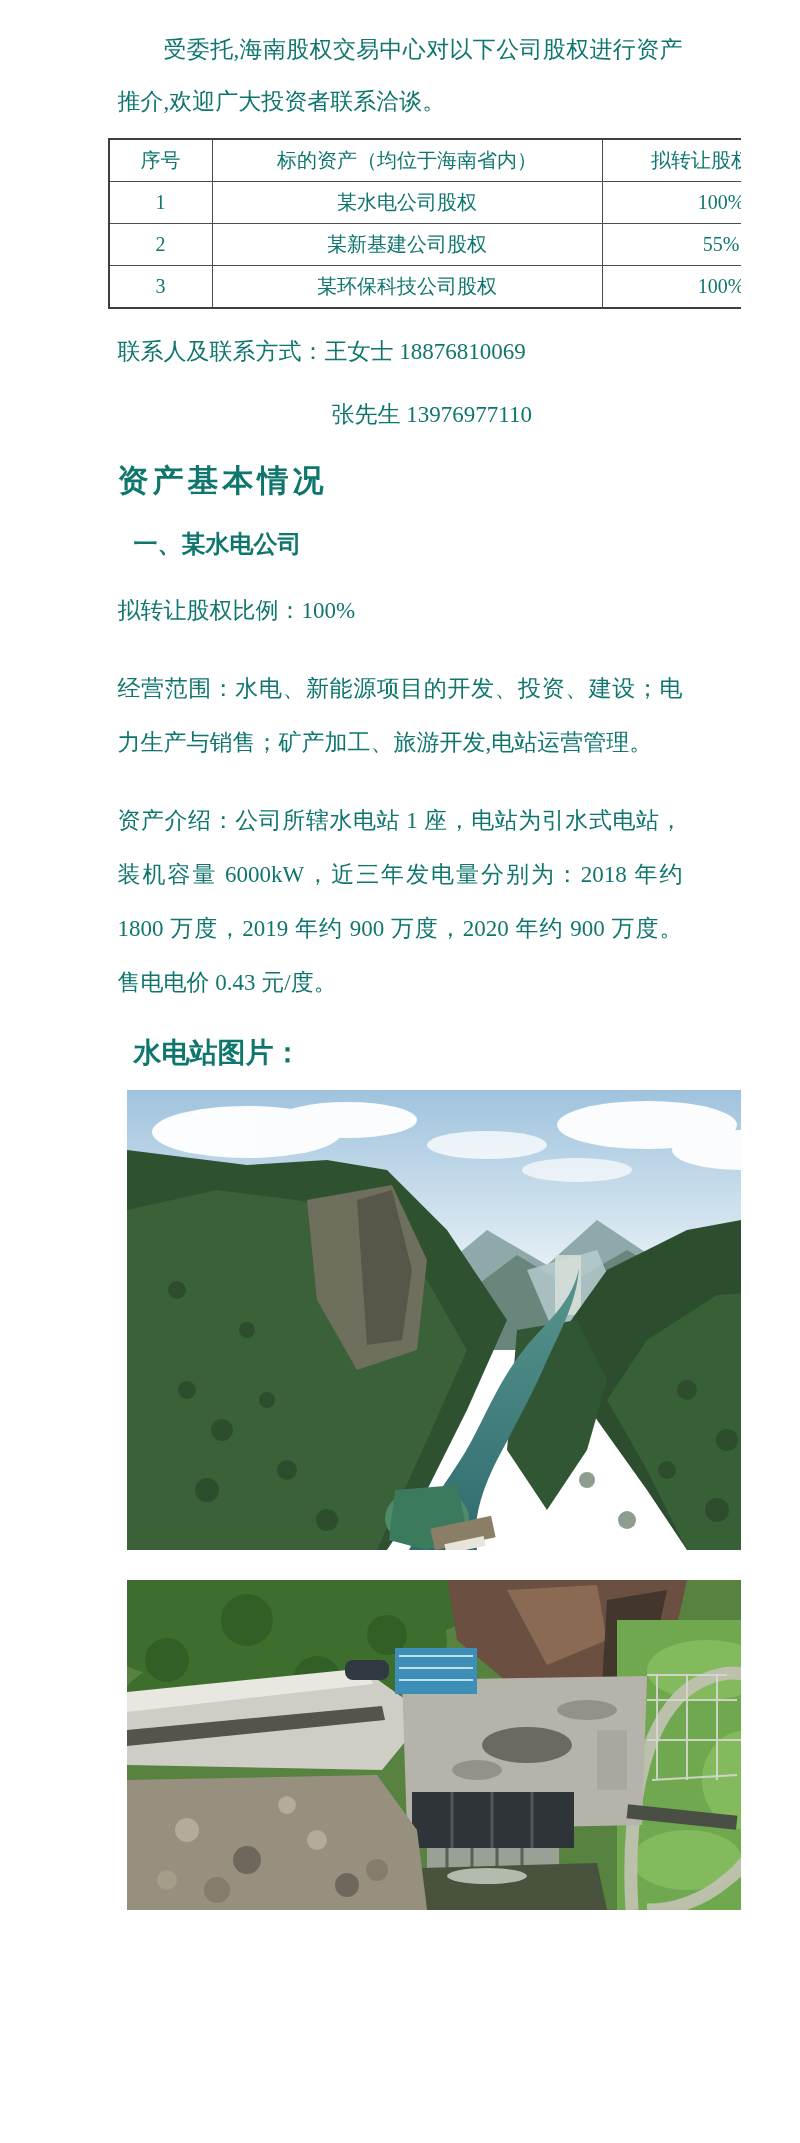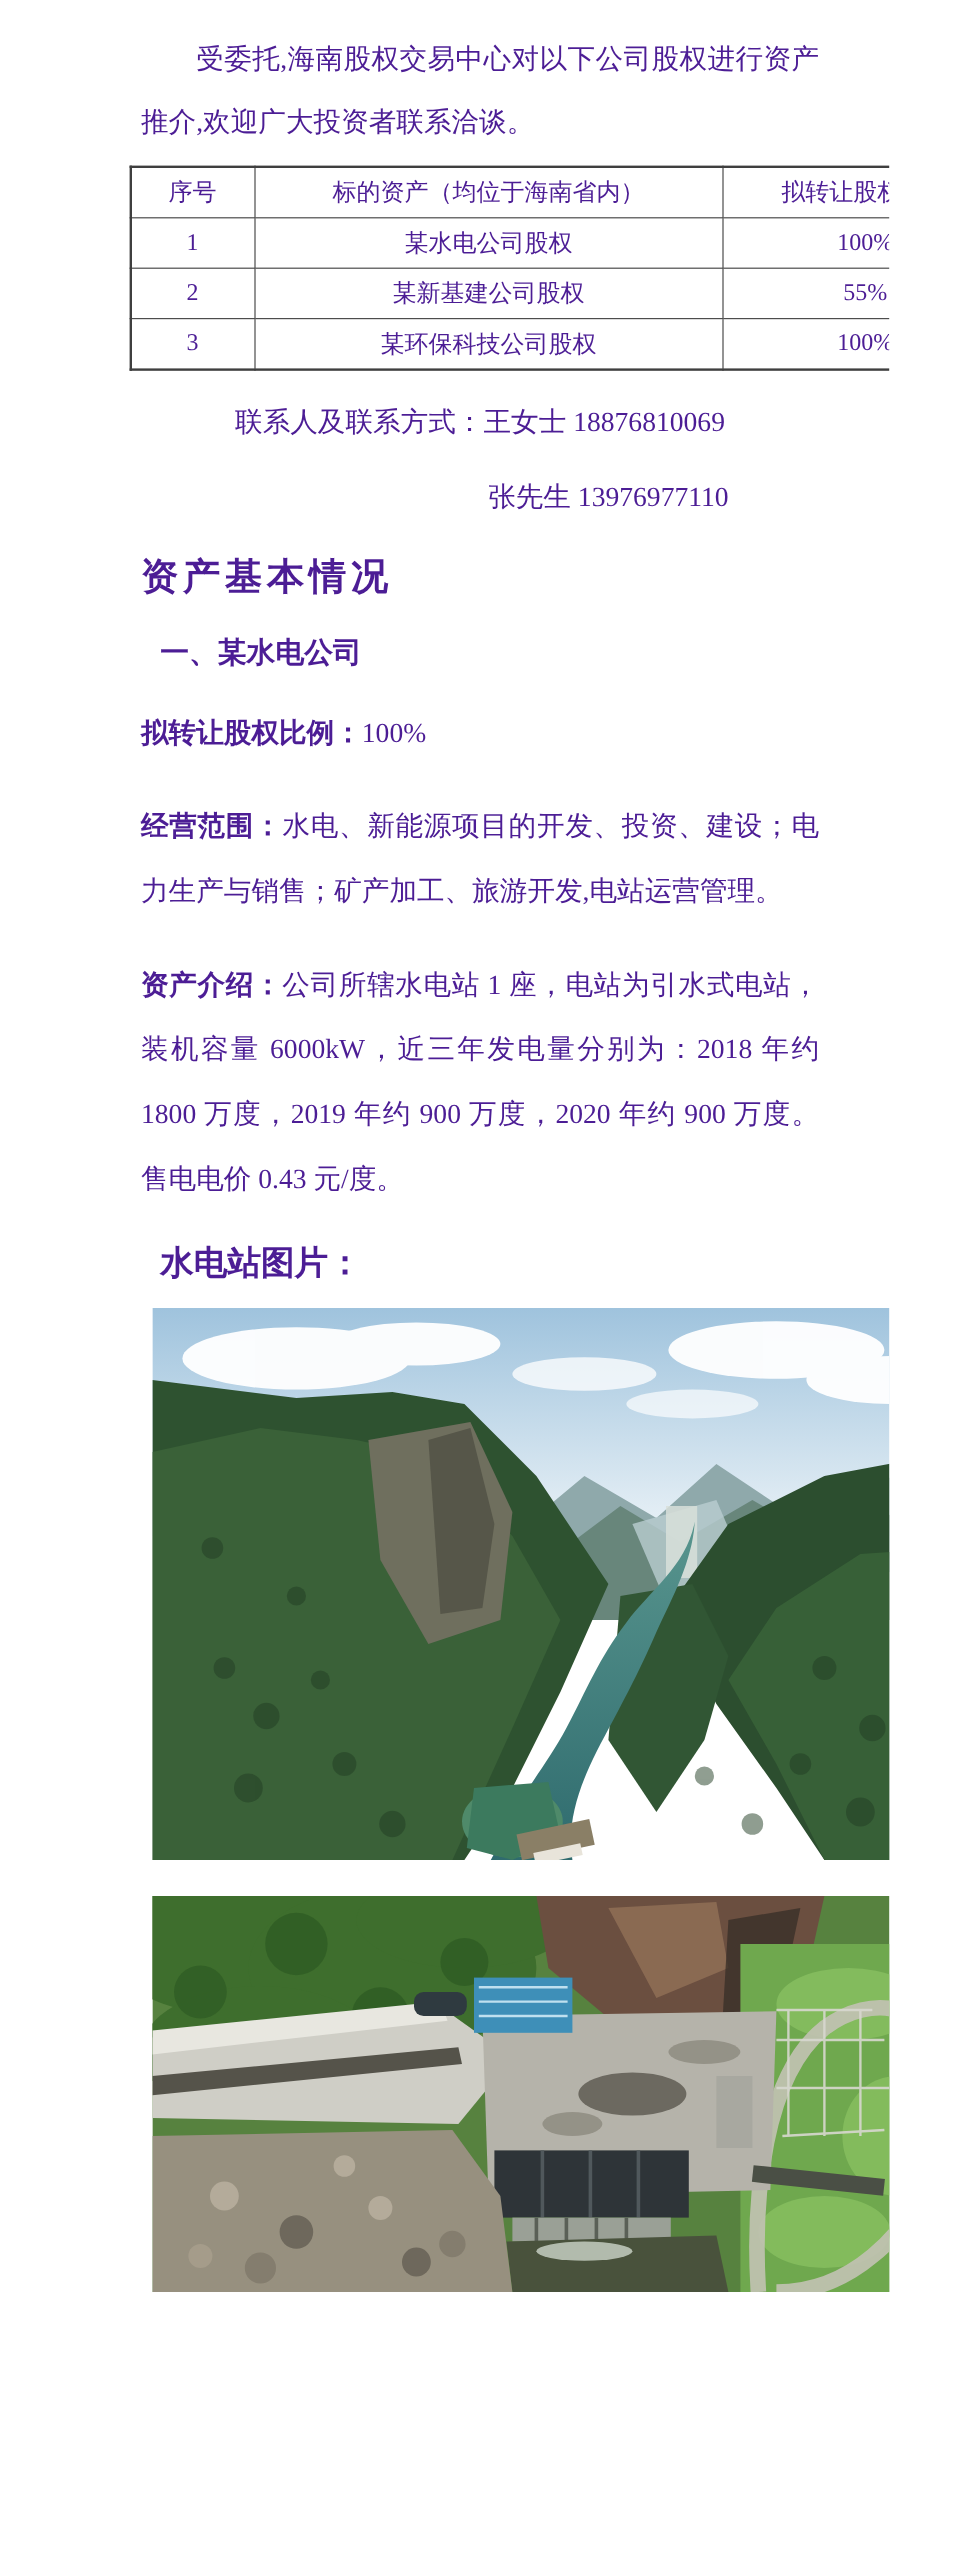--- a/index.html
+++ b/index.html
@@ -1,45 +1,45 @@
 <!DOCTYPE html>
 <html><head>
 <meta charset="utf-8">
 <style>
   html,body{margin:0;padding:0;background:#ffffff;}
   .page{
     width:681px;height:2143px;overflow:hidden;background:#fff;
     font-family:"Liberation Serif","DejaVu Serif",serif;
-    color:#4c1d95;position:relative;margin:0 auto;
+    color:#0f766e;position:relative;margin:0 auto;
   }
   .content{padding:24px 58px 0 58px;}
   .intro{font-size:23px;line-height:52px;text-indent:2em;text-align:justify;margin:0;}
   table.assets{
     width:704px;margin:10px 0 0 -10px;border-collapse:collapse;
     font-size:20px;table-layout:fixed;border:2px solid #3f3f3f;
   }
   table.assets th,table.assets td{
     border:1px solid #4d4d4d;text-align:center;vertical-align:middle;
     height:41px;padding:0 4px;font-weight:normal;
   }
   .col-no{width:94px;}
   .col-asset{width:381px;}
   .col-ratio{width:229px;}
-  .contact{margin-top:22px;font-size:23px;line-height:42px;text-align:center;}
+  .contact{margin-top:22px;font-size:23px;line-height:42px;}
   .contact-l2{padding-left:214px;margin-top:21px;}
   .doc-title{
     margin:24px 0 0 0;font-size:31px;font-weight:bold;
     letter-spacing:4px;
   }
   .section-heading{
     margin:26px 0 0 16px;font-size:24px;font-weight:bold;
     font-family:"Liberation Sans","DejaVu Sans",sans-serif;
   }
   .para{margin:24px 0 0 0;font-size:23px;line-height:54px;text-align:justify;}
-  .para .lbl{font-weight:bold;}
+  .para .lbl{font-weight:normal;}
   .photos-label{margin:24px 0 0 16px;font-size:28px;font-weight:bold;}
   .photo{display:block;margin:18px 0 0 9px;border:0;}
   .photo2{margin-top:30px;}
 </style>
 </head>
 <body>
 
 <div class="page">
   <div class="content">
 

